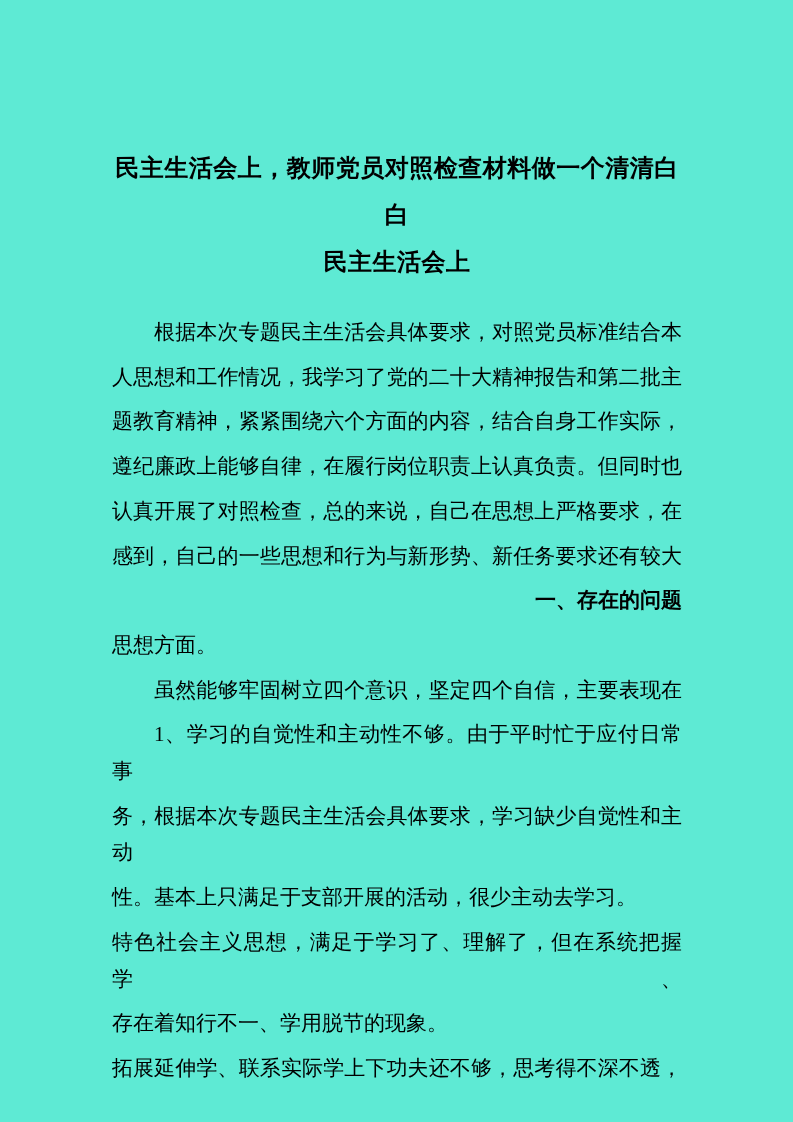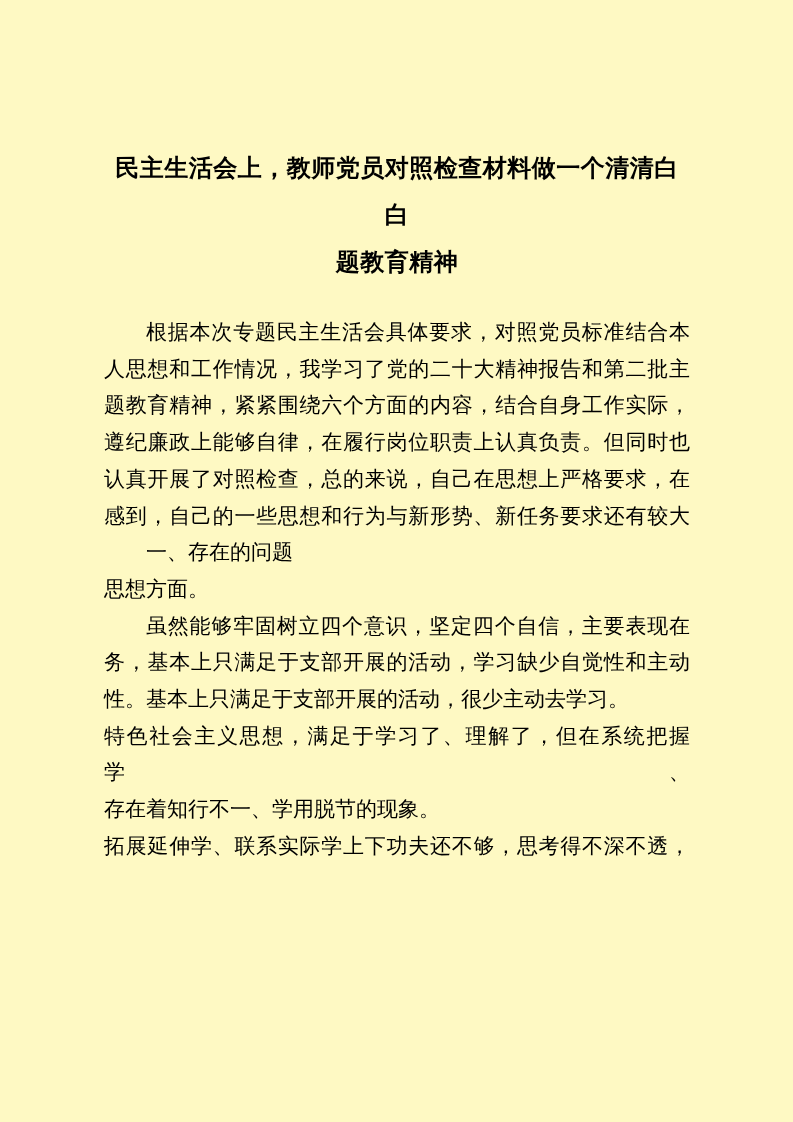--- a/index.html
+++ b/index.html
@@ -4,65 +4,66 @@
 <style>
   html, body {
     margin: 0;
     padding: 0;
     background: #ffffff;
   }
   .page {
     position: relative;
     width: 793px;
     height: 1122px;
-    background: #fef9c3;
+    background: #5eead4;
     box-sizing: border-box;
     padding: 145px 103px 0 104px;
     font-family: "Liberation Serif", "DejaVu Serif", serif;
     color: #000000;
     overflow: hidden;
   }
   .doc-title {
     margin: 0 0 28px 0;
     font-size: 24px;
     font-weight: bold;
     line-height: 47px;
     text-align: center;
     letter-spacing: 0.5px;
   }
   .doc-title .tline {
     display: block;
   }
   .doc-body p.line {
-    margin: 0;
+    margin: 8px;
     font-size: 21px;
     line-height: 36.7px;
     text-align: left;
     white-space: normal;
   }
   p.line.j {
     text-align: justify;
     text-align-last: justify;
     text-justify: inter-character;
   }
   p.line.indent {
     text-indent: 42px;
   }
   p.line.bold {
-    font-weight: normal;
+    font-weight: bold;
+    text-align: right;
   }
 </style>
 </head>
 <body>
 
 <div class="page">
 
   <h1 class="doc-title">
     <span class="tline">民主生活会上，教师党员对照检查材料做一个清清白白</span>
-    <span class="tline">题教育精神</span>
+    <span class="tline">民主生活会上</span>
   </h1>
 
   <div class="doc-body">
 
     <div>
       <p class="line indent j">根据本次专题民主生活会具体要求，对照党员标准结合本</p>
       <p class="line j">人思想和工作情况，我学习了党的二十大精神报告和第二批主</p>
       <p class="line j">题教育精神，紧紧围绕六个方面的内容，结合自身工作实际，</p>
       <p class="line j">遵纪廉政上能够自律，在履行岗位职责上认真负责。但同时也</p>
       <p class="line j">认真开展了对照检查，总的来说，自己在思想上严格要求，在</p>
@@ -75,21 +76,22 @@
 
     <div>
       <p class="line">思想方面。</p>
     </div>
 
     <div>
       <p class="line indent j">虽然能够牢固树立四个意识，坚定四个自信，主要表现在</p>
     </div>
 
     <div>
-      <p class="line j">务，基本上只满足于支部开展的活动，学习缺少自觉性和主动</p>
+      <p class="line indent j">1、学习的自觉性和主动性不够。由于平时忙于应付日常事</p>
+      <p class="line j">务，根据本次专题民主生活会具体要求，学习缺少自觉性和主动</p>
       <p class="line">性。基本上只满足于支部开展的活动，很少主动去学习。</p>
     </div>
 
     <div>
       <p class="line j">特色社会主义思想，满足于学习了、理解了，但在系统把握学、</p>
       <p class="line">存在着知行不一、学用脱节的现象。</p>
       <p class="line j">拓展延伸学、联系实际学上下功夫还不够，思考得不深不透，</p>
     </div>
 
   </div>

